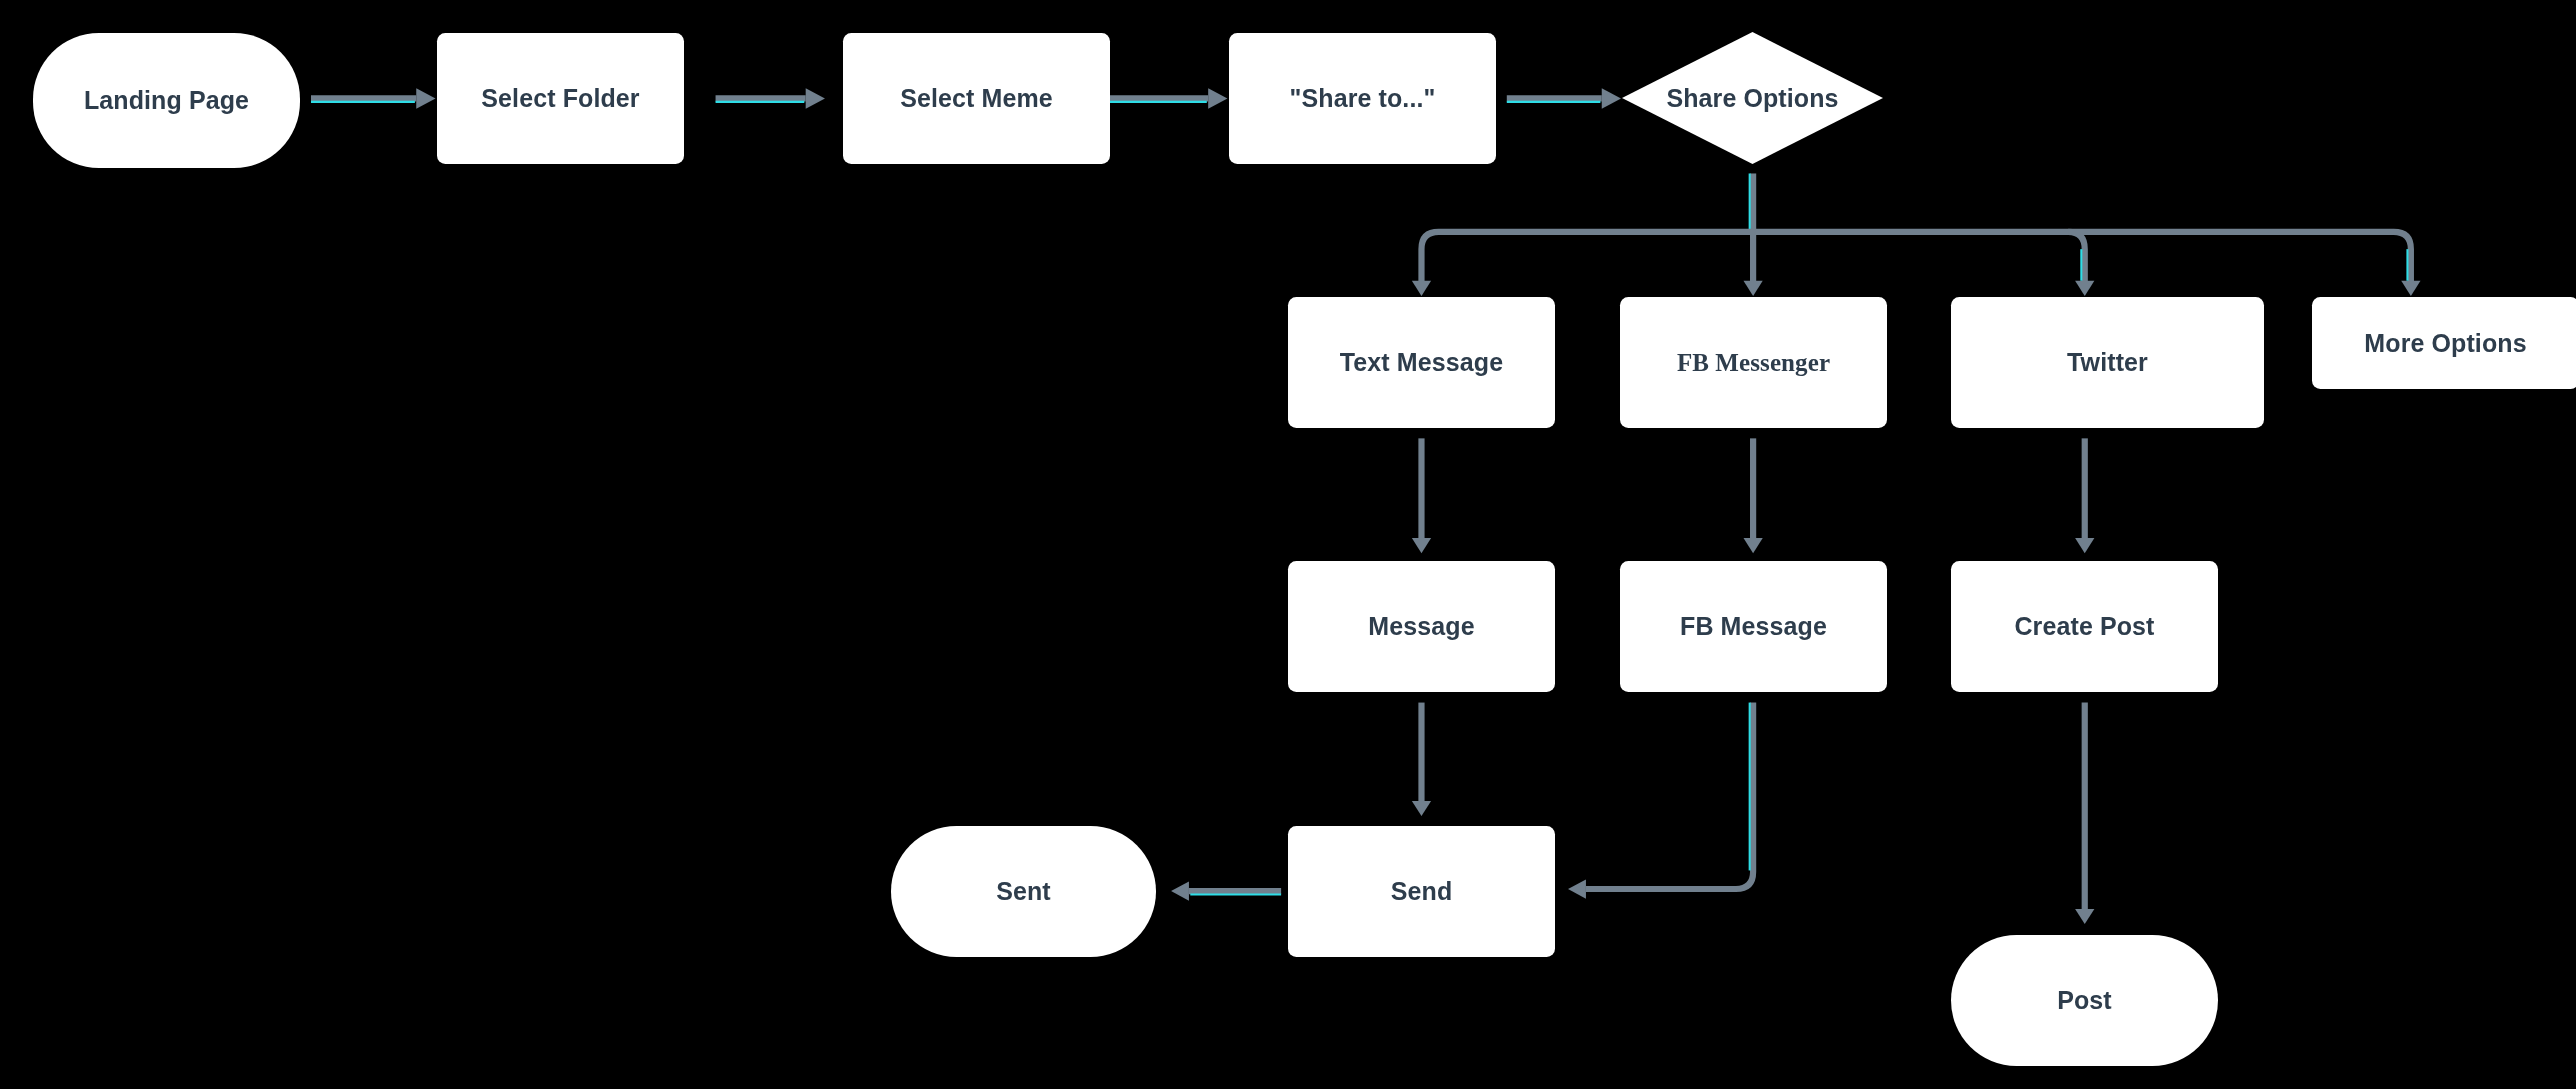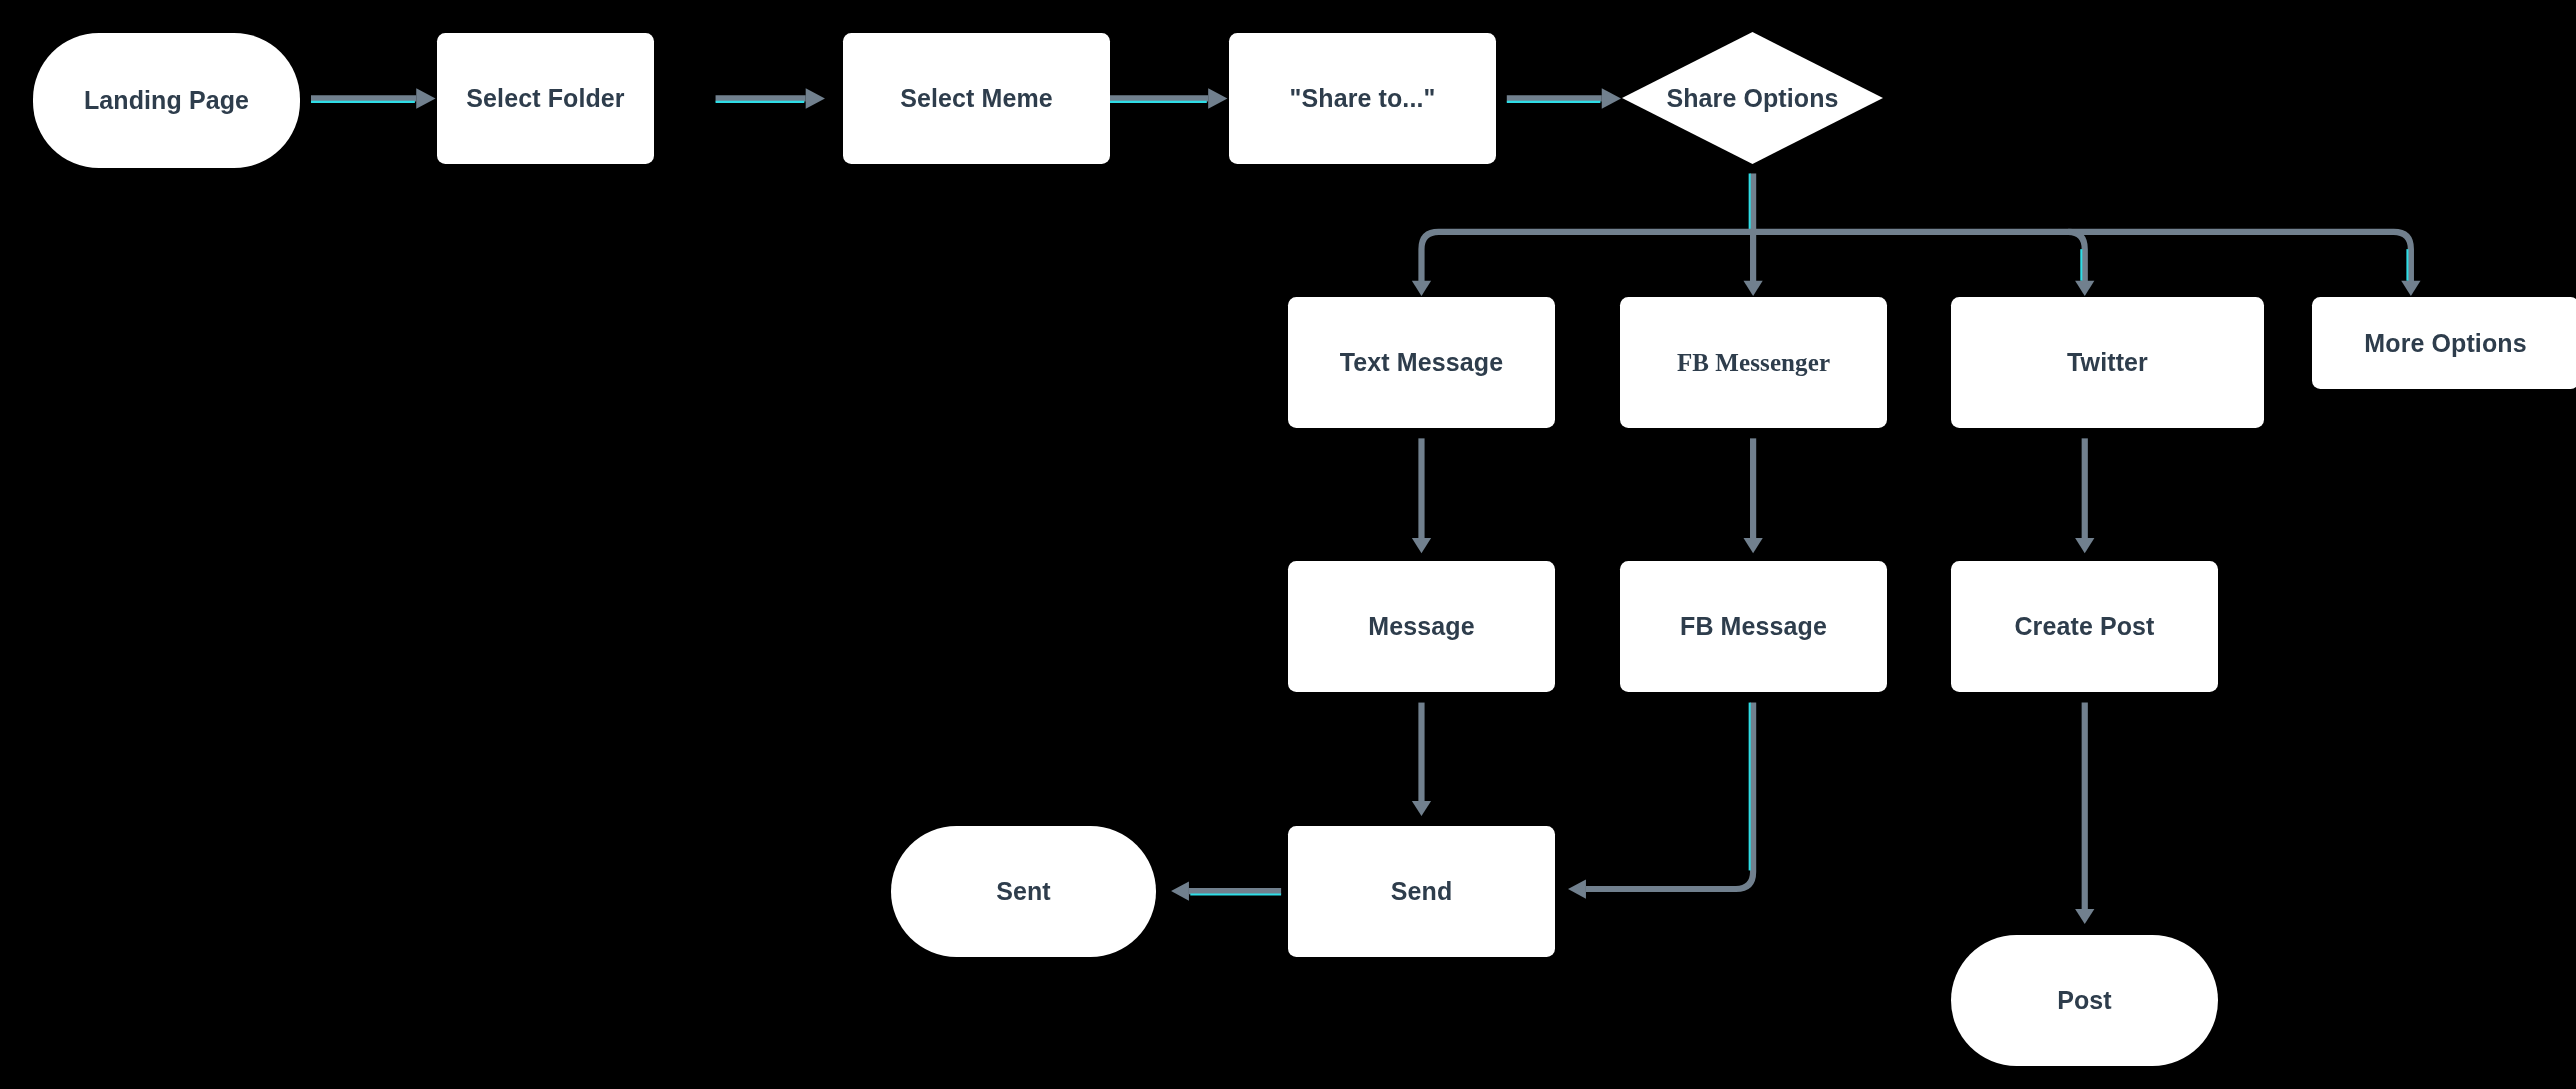--- a/index.html
+++ b/index.html
@@ -119,21 +119,21 @@
     <g>
       <path class="c" d="M1862 1295 H1728"></path>
       <path class="a" d="M1862 1300 H1730"></path>
       <path class="h" d="M1728 1281 V1309 L1702 1295 Z"></path>
     </g>
   </svg>
 
   <div class="node pill" style="left:33px;top:33px;width:267px;height:135px;">
     <span>Landing Page</span>
   </div>
-  <div class="node" style="left:437px;top:33px;width:217px;height:131px;">
+  <div class="node" style="left:437px;top:33px;width:247px;height:131px;">
     <span>Select Folder</span>
   </div>
   <div class="node" style="left:843px;top:33px;width:267px;height:131px;">
     <span>Select Meme</span>
   </div>
   <div class="node" style="left:1229px;top:33px;width:267px;height:131px;">
     <span>"Share to..."</span>
   </div>
   <div class="node diamond" style="left:1622px;top:32px;width:261px;height:132px;">
     <span>Share Options</span>

